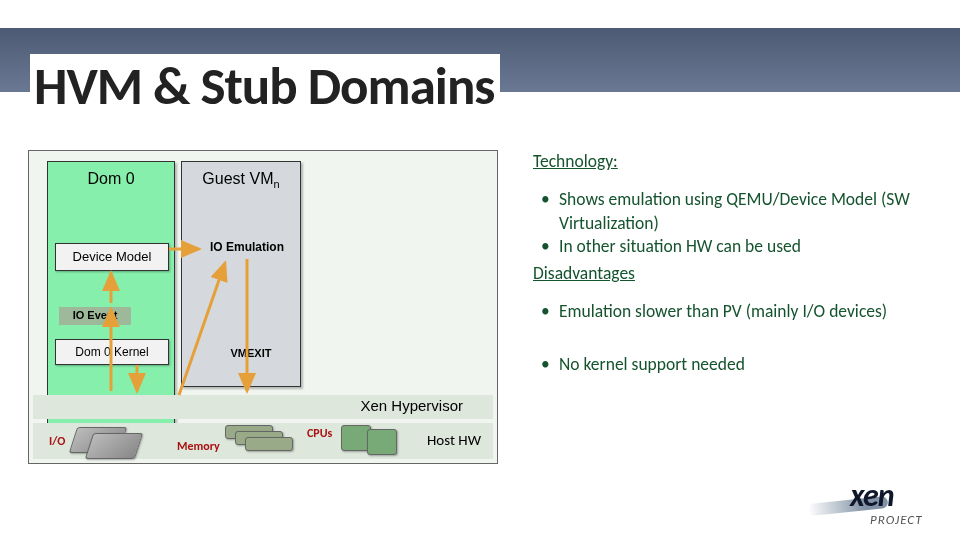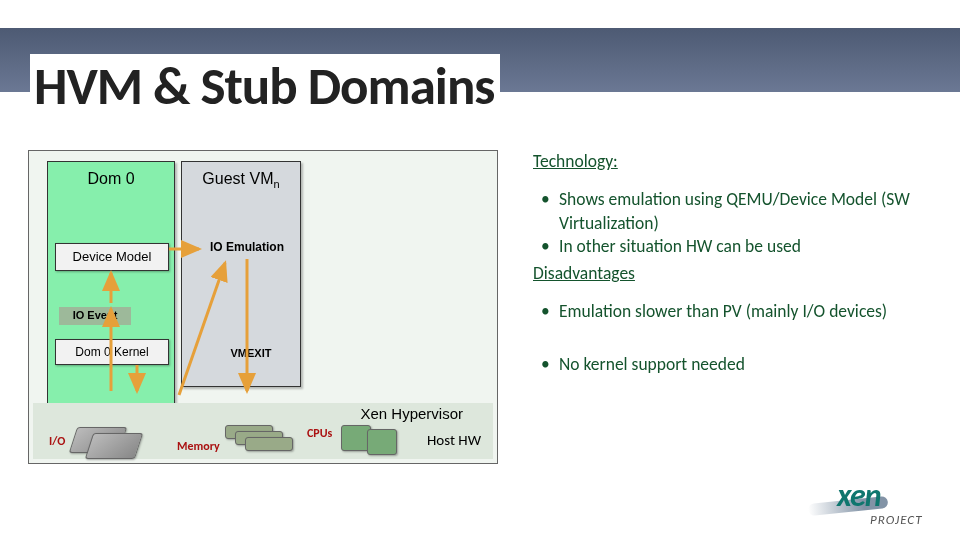--- a/index.html
+++ b/index.html
@@ -94,21 +94,20 @@
     background: #d5d9dd; border: none;
   }
   .hyp {
     left: 4px; top: 244px; width: 460px; height: 24px;
     background: #dde7dc;
     font-size: 15px; line-height: 22px;
     border: none;
     text-align: right;
     padding-right: 30px;
     box-sizing: border-box;
-    margin-top: 8px;
   }
   .hw-row {
     left: 4px; top: 272px; width: 460px; height: 36px;
     background: #dde7dc; border: none;
   }
   .hw-label {
     position: absolute;
     font-size: 12px;
     font-weight: 700;
     color: #a11;
@@ -174,25 +173,25 @@
   .logo .streak {
     position: absolute;
     left: -6px; top: 26px;
     width: 80px; height: 12px;
     background: linear-gradient(90deg, rgba(120,140,160,0) 0%, #8293a6 70%);
     border-radius: 6px;
     transform: rotate(-6deg);
   }
   .logo .word {
     position: absolute;
-    left: 23px; top: 2px;
+    left: 36px; top: 2px;
     font-size: 32px;
     font-weight: 800;
     font-style: italic;
-    color: #0f766e;
+    color: #0f172a;
     letter-spacing: -1px;
   }
   .logo .sub {
     position: absolute;
     left: 56px; top: 38px;
     font-size: 13px;
     font-style: italic;
     color: #555;
     letter-spacing: 1px;
   }

